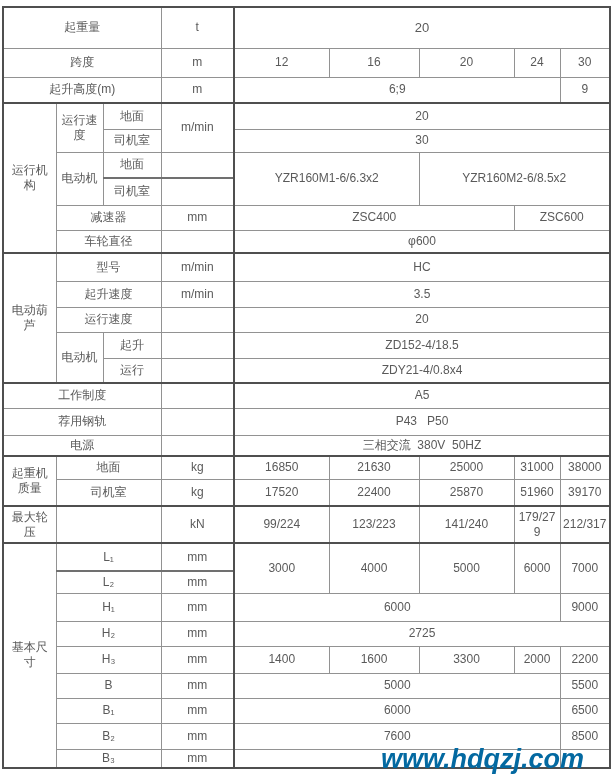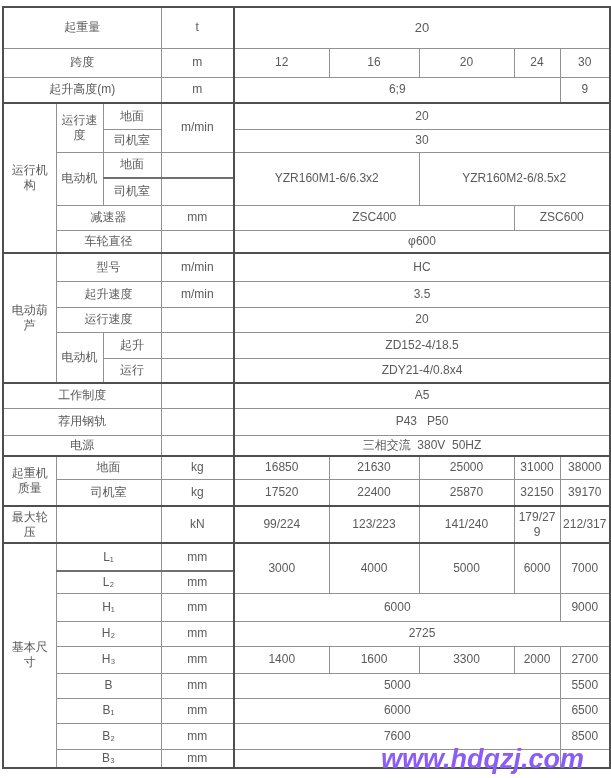--- a/index.html
+++ b/index.html
@@ -18,21 +18,21 @@
     text-align:center;vertical-align:middle;
     padding:1px 2px;word-break:break-all;overflow:hidden;
   }
   td.sec{border-top:2px solid #4f4f4f;}   
   td.tg{border-top:2px solid #707070;}    
   td.dl{border-left:2px solid #4f4f4f;}   
   td.big{font-size:13px;}
   .wm{
     position:absolute;left:381px;top:744px;z-index:5;
     font-style:italic;font-weight:bold;font-size:27px;letter-spacing:0px;
-    color:#8b5cf6;white-space:nowrap;
+    color:#0369a1;white-space:nowrap;
   }
 </style>
 </head>
 <body>
 
 <table class="spec">
   <colgroup>
     <col style="width:53px">
       <col style="width:47px">
       <col style="width:58px">
@@ -167,21 +167,21 @@
     <td class="sec">31000</td>
     <td class="sec">38000</td>
   </tr>
 
   <tr style="height:27px">
     <td colspan="2">司机室</td>
     <td>kg</td>
     <td class="dl">17520</td>
     <td>22400</td>
     <td>25870</td>
-    <td>32150</td>
+    <td>51960</td>
     <td>39170</td>
   </tr>
 
   <tr style="height:37px">
     <td class="sec">最大轮压</td>
     <td colspan="2" class="sec"></td>
     <td class="sec">kN</td>
     <td class="sec dl">99/224</td>
     <td class="sec">123/223</td>
     <td class="sec">141/240</td>
@@ -218,21 +218,21 @@
     <td colspan="5" class="dl">2725</td>
   </tr>
 
   <tr style="height:27px">
     <td colspan="2">H₃</td>
     <td>mm</td>
     <td class="dl">1400</td>
     <td>1600</td>
     <td>3300</td>
     <td>2000</td>
-    <td>2700</td>
+    <td>2200</td>
   </tr>
 
   <tr style="height:25px">
     <td colspan="2">B</td>
     <td>mm</td>
     <td colspan="4" class="dl">5000</td>
     <td>5500</td>
   </tr>
 
   <tr style="height:25px">

